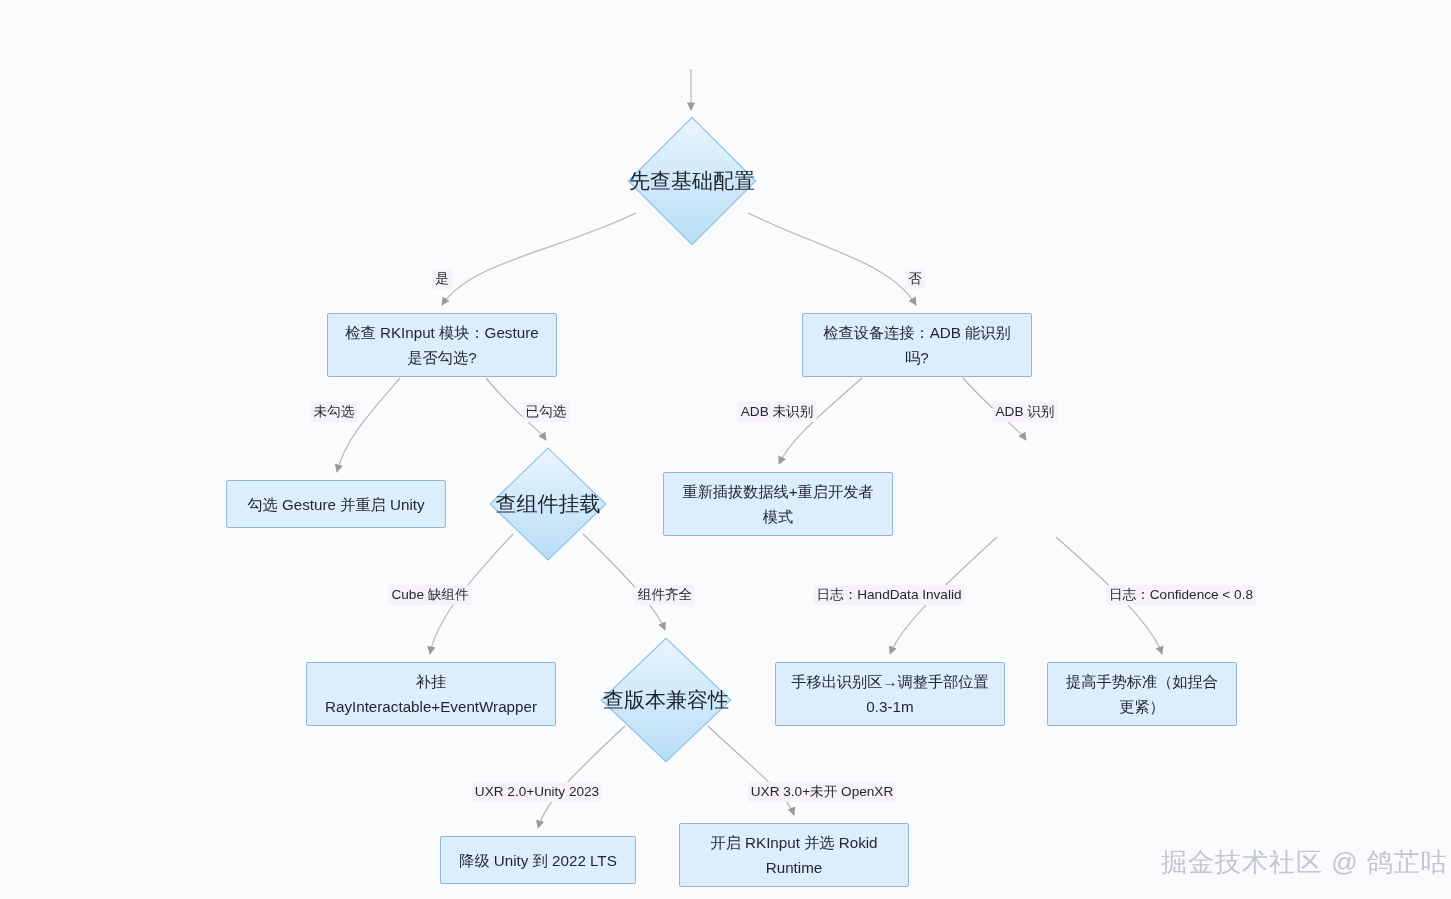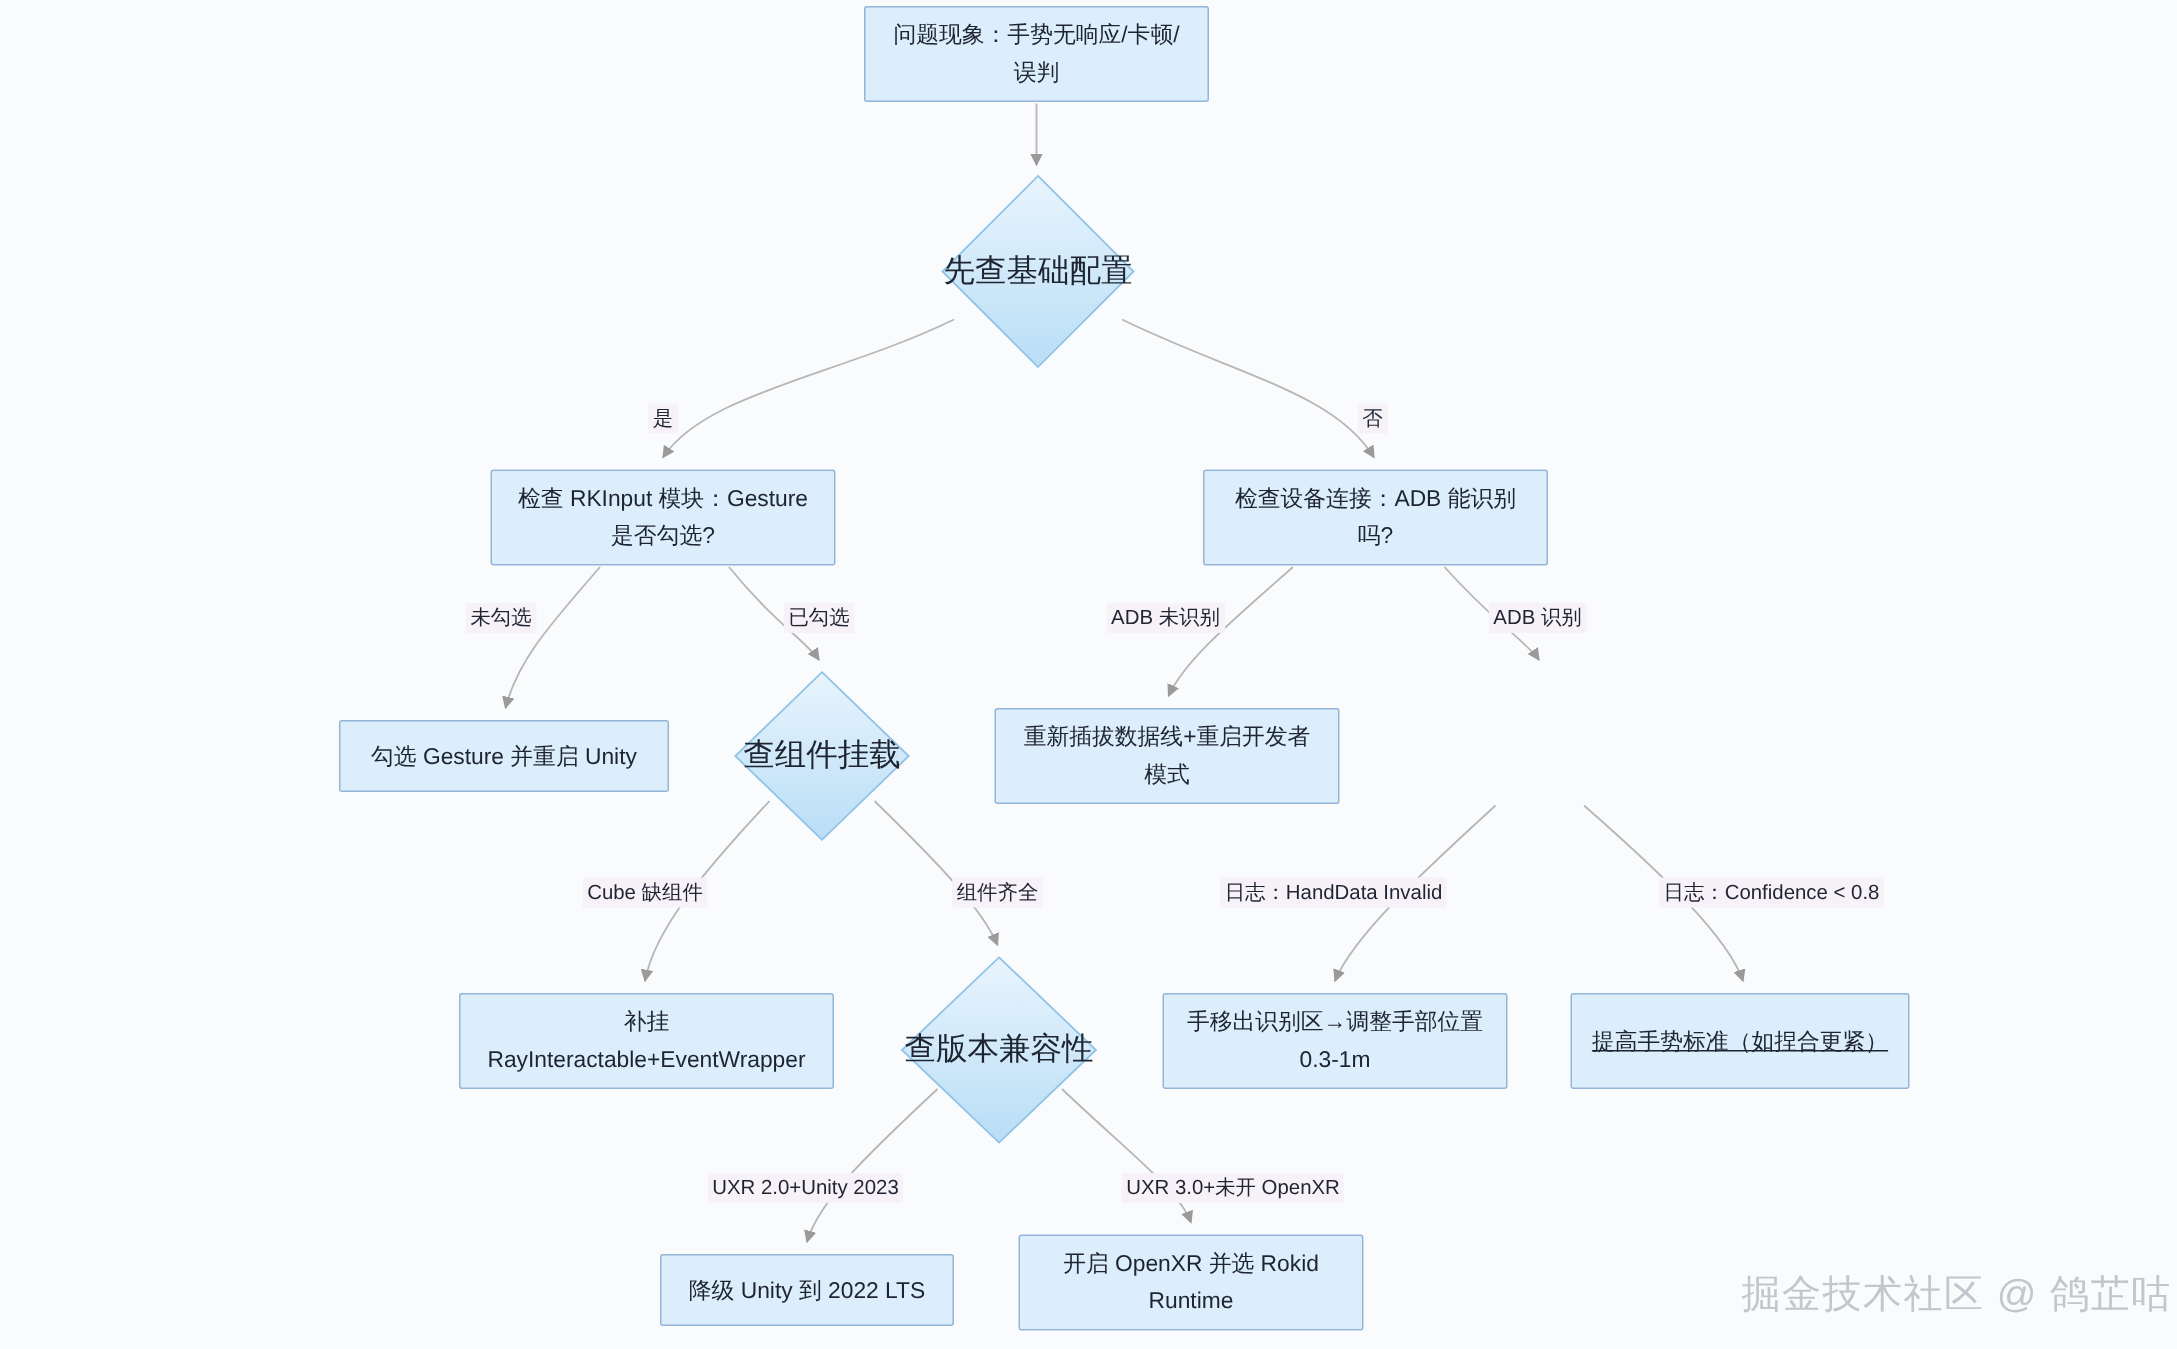--- a/index.html
+++ b/index.html
@@ -115,23 +115,20 @@
       <path d="M 997,537 C 950,580 902,624 890,654"></path>
 
       <path d="M 1056,537 C 1105,580 1152,624 1162,654"></path>
 
       <path d="M 625,726 C 580,768 546,800 538,828"></path>
 
       <path d="M 708,726 C 752,768 786,793 794,815"></path>
     </g>
   </svg>
 
-  <div class="node node-rect" style="left:576px; top:4px; width:230px; height:64px;">
-    <span>问题现象：手势无响应/卡顿/误判</span>
-  </div>
 
   <div class="node node-diamond" style="left:627px; top:116px; width:130px; height:130px;">
     <svg class="dia-shape" viewBox="0 0 100 100" preserveAspectRatio="none">
       <polygon points="50,1 99,50 50,99 1,50" fill="url(#diaGrad)" stroke="#8fc3e8" stroke-width="1.2" vector-effect="non-scaling-stroke"></polygon>
     </svg>
     <span class="dia-label">先查基础配置</span>
   </div>
 
   <div class="node node-rect" style="left:327px; top:313px; width:230px; height:64px;">
     <span>检查 RKInput 模块：Gesture 是否勾选?</span>
@@ -165,30 +162,30 @@
     <svg class="dia-shape" viewBox="0 0 100 100" preserveAspectRatio="none">
       <polygon points="50,1 99,50 50,99 1,50" fill="url(#diaGrad)" stroke="#8fc3e8" stroke-width="1.2" vector-effect="non-scaling-stroke"></polygon>
     </svg>
     <span class="dia-label">查版本兼容性</span>
   </div>
 
   <div class="node node-rect" style="left:775px; top:662px; width:230px; height:64px;">
     <span>手移出识别区→调整手部位置 0.3-1m</span>
   </div>
 
-  <div class="node node-rect" style="left:1047px; top:662px; width:226px; height:64px;text-decoration:underline;">
+  <div class="node node-rect" style="left:1047px; top:662px; width:190px; height:64px;">
     <span>提高手势标准（如捏合更紧）</span>
   </div>
 
   <div class="node node-rect" style="left:440px; top:836px; width:196px; height:48px;text-align:center;">
     <span>降级 Unity 到 2022 LTS</span>
   </div>
 
   <div class="node node-rect" style="left:679px; top:823px; width:230px; height:64px;">
-    <span>开启 OpenXR 并选 Rokid Runtime</span>
+    <span>开启 RKInput 并选 Rokid Runtime</span>
   </div>
 
   <div class="edge-label" style="left:442px; top:279px;">
     <span>是</span>
   </div>
 
   <div class="edge-label" style="left:915px; top:279px;">
     <span>否</span>
   </div>
 

